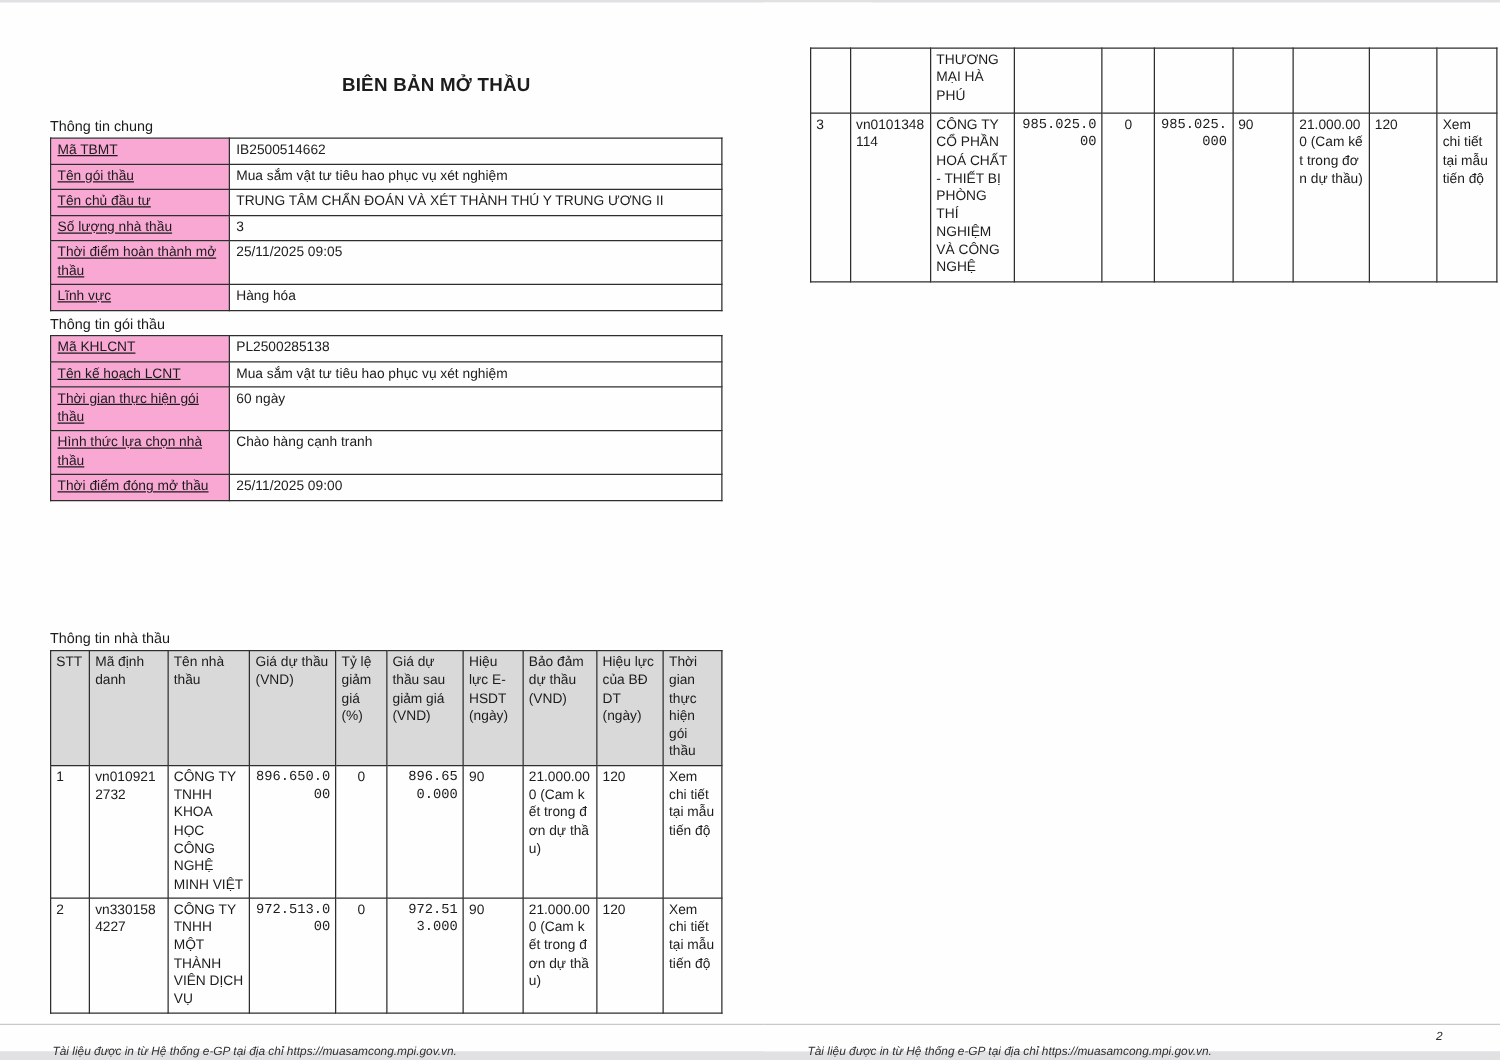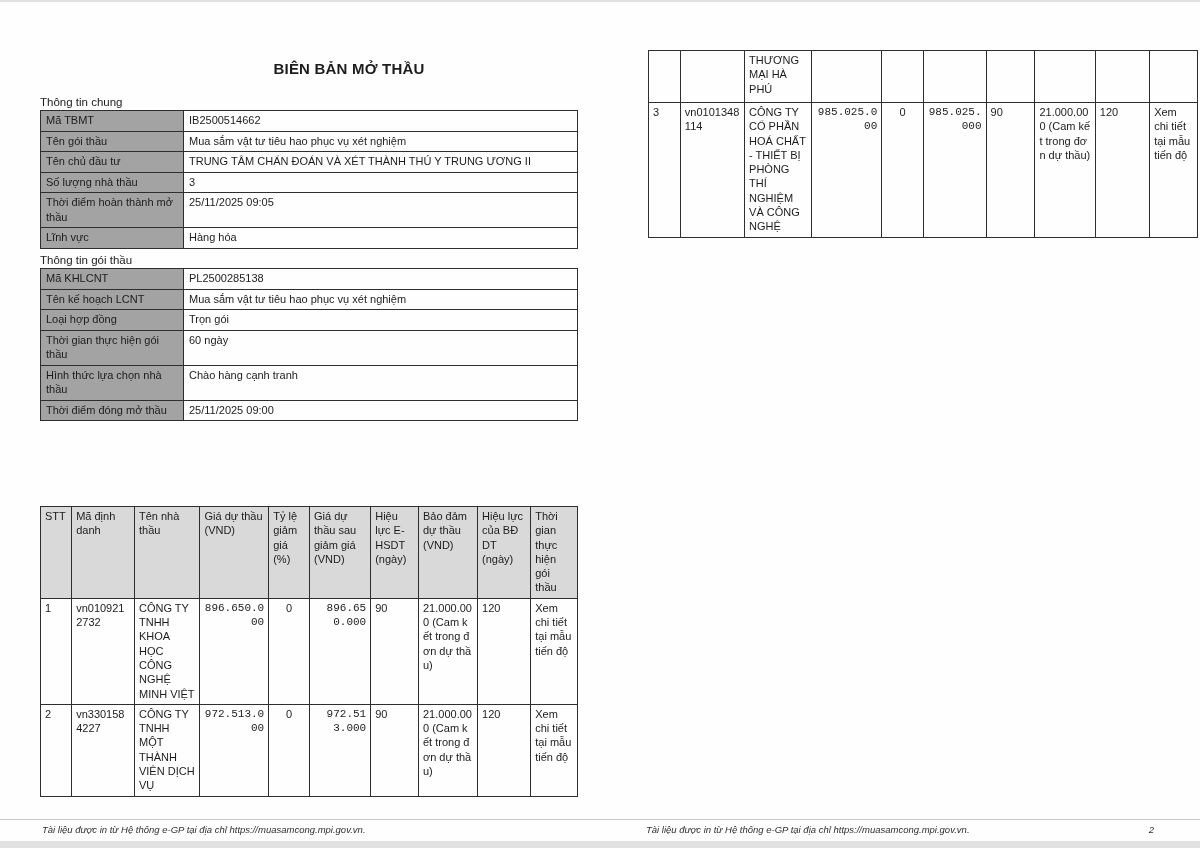--- a/index.html
+++ b/index.html
@@ -31,41 +31,41 @@
   table { border-collapse:collapse; table-layout:fixed; }
   td, th { border:1px solid #2e2e2e; vertical-align:top; }
 
   .kv-table {
     position:absolute; left:40px; width:538px;
     font-size:11px; line-height:1.32;
   }
   #table-general { top:108px; }
   #table-package { top:266px; }
   .kv-table td { padding:2px 5px 3px; }
-  .kv-table td.k { background:#a3a3a3; }
-
-  .bid-table { font-size:11px; line-height:1.3; position:absolute;margin-top:12px; }
-  #bid-table-p1 { left:40px; top:492px; width:538px; }
+  .kv-table td.k { background:#f9a8d4;text-decoration:underline; }
+
+  .bid-table { font-size:11px; line-height:1.3; position:absolute; }
+  #bid-table-p1 { left:40px; top:518px; width:538px; }
   #bid-table-p2 { left:37px; top:36px;  width:550px; }
   .bid-table th {
     background:#d9d9d9; font-weight:normal; text-align:left;
     padding:2px 4px 3px;
   }
   .bid-table td { padding:2px 4px 3px; }
   .num-r { text-align:right; word-break:break-all;font-family:Liberation Mono, monospace; }
   .ctr   { text-align:center; }
   .brk   { word-break:break-all; }
   .cont-row td { height:46px; }
 
   .page-footer {
     position:absolute; left:0; right:0; bottom:0; height:21px;
     border-top:1px solid #c9c9c9;
     font-size:9.5px; font-style:italic; color:#2f2f2f;
   }
-  .footer-text { position:absolute; top:4px; }
+  .footer-text { position:absolute; top:16px; }
   #page-1 .footer-text { left:42px; }
   #page-2 .footer-text { left:35px; }
   .footer-page { position:absolute; top:4px; }
   #page-1 .footer-page { right:52px; }
   #page-2 .footer-page { right:46px; }
 </style>
 </head>
 <body>
 
 <div class="page" id="page-1">
@@ -113,24 +113,20 @@
         <col>
       </colgroup>
     <tbody>
       <tr>
         <td class="k">Mã KHLCNT</td>
         <td>PL2500285138</td>
       </tr>
       <tr>
         <td class="k">Tên kế hoạch LCNT</td>
         <td>Mua sắm vật tư tiêu hao phục vụ xét nghiệm</td>
-      </tr>
-      <tr>
-        <td class="k">Loại hợp đồng</td>
-        <td>Trọn gói</td>
       </tr>
       <tr>
         <td class="k">Thời gian thực hiện gói thầu</td>
         <td>60 ngày</td>
       </tr>
       <tr>
         <td class="k">Hình thức lựa chọn nhà thầu</td>
         <td>Chào hàng cạnh tranh</td>
       </tr>
       <tr>

